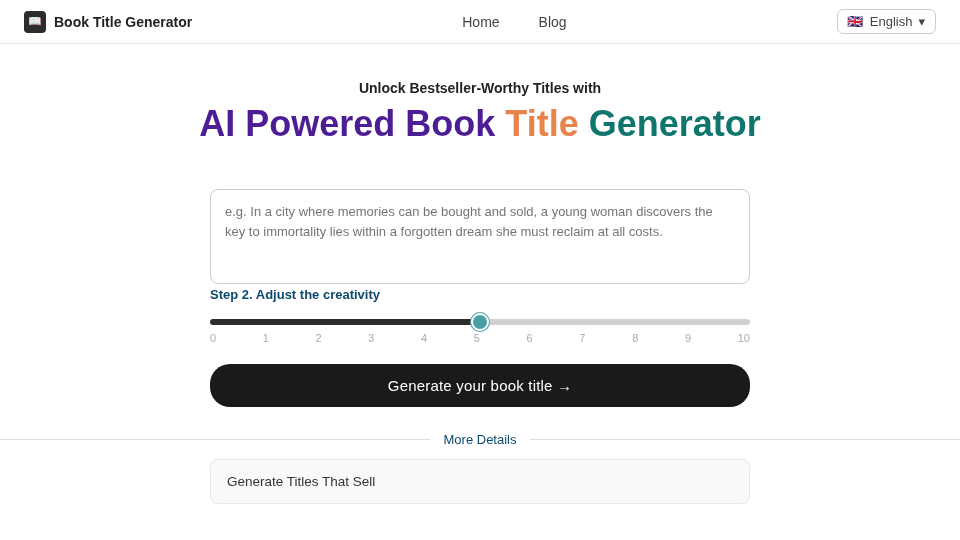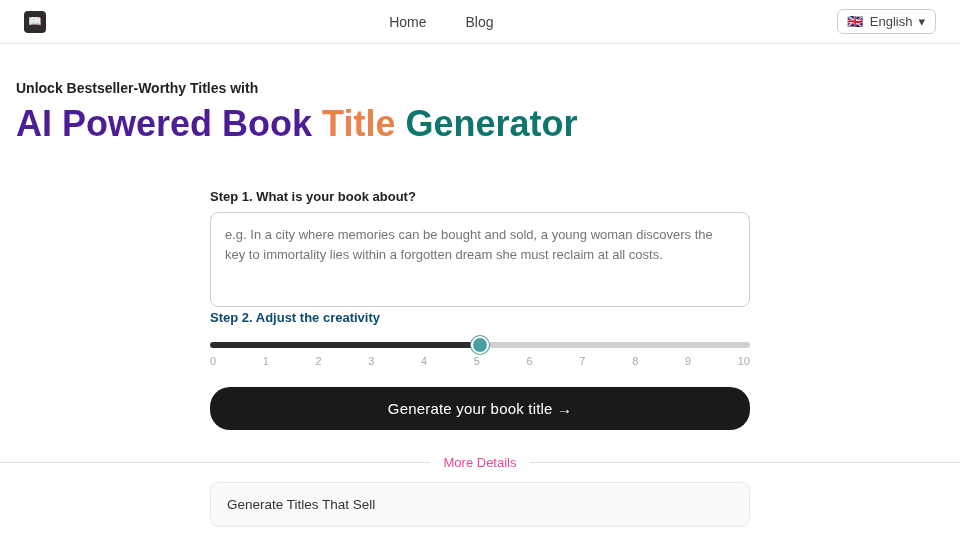--- a/index.html
+++ b/index.html
@@ -54,20 +54,21 @@
       border-radius: 6px;
       padding: 4px 10px;
       font-size: 13px;
       color: #444;
       cursor: pointer;
       gap: 6px;
     }
 
     
     .hero {
+      text-align: center;
       padding: 36px 16px 20px;
     }
     .hero-subtitle {
       font-size: 14px;
       font-weight: 600;
       color: #222;
       margin-bottom: 6px;
     }
     .hero-title {
       font-size: 36px;
@@ -169,21 +170,21 @@
       left: 0;
       right: 0;
       height: 1px;
       background: #e0e0e0;
     }
     .divider-label {
       position: relative;
       background: #fff;
       padding: 0 14px;
       font-size: 13px;
-      color: #ec4899;
+      color: #0c4a6e;
     }
 
     
     .details-list {
       max-width: 580px;
       margin: 0 auto;
       padding: 0 20px 16px;
       display: flex;
       flex-direction: column;
       gap: 8px;
@@ -199,41 +200,41 @@
     }
   </style>
 </head>
 <body>
 
 <nav class="navbar">
   <div class="navbar-brand">
     <div class="brand-icon">
       <span>📖</span>
     </div>
+    <span>Book Title Generator</span>
   </div>
   <div class="navbar-links">
     <a href="#">Home</a>
     <a href="#">Blog</a>
   </div>
   <div class="lang-selector">
     <span>🇬🇧</span>
     <span>English</span>
     <span>▾</span>
   </div>
 </nav>
 
 <div class="hero">
   <div class="hero-subtitle">Unlock Bestseller-Worthy Titles with</div>
   <div class="hero-title">
     <span class="teal">AI Powered Book </span><span class="orange">Title</span><span class="dark"> Generator</span>
   </div>
 </div>
 
 <div class="form-section">
-  <label class="form-label">Step 1. What is your book about?</label>
   <textarea class="book-textarea" placeholder="e.g. In a city where memories can be bought and sold, a young woman discovers the key to immortality lies within a forgotten dream she must reclaim at all costs." style=""></textarea>
 
   <label class="step2-label">Step 2. Adjust the creativity</label>
   <div class="slider-container">
     <input type="range" class="creativity-slider" min="0" max="10" value="5" style="background: linear-gradient(to right, rgb(44, 44, 44) 0%, rgb(44, 44, 44) 50%, rgb(208, 208, 208) 50%, rgb(208, 208, 208) 100%);">
     <div class="slider-ticks">
       <span>0</span>
       <span>1</span>
       <span>2</span>
       <span>3</span>

